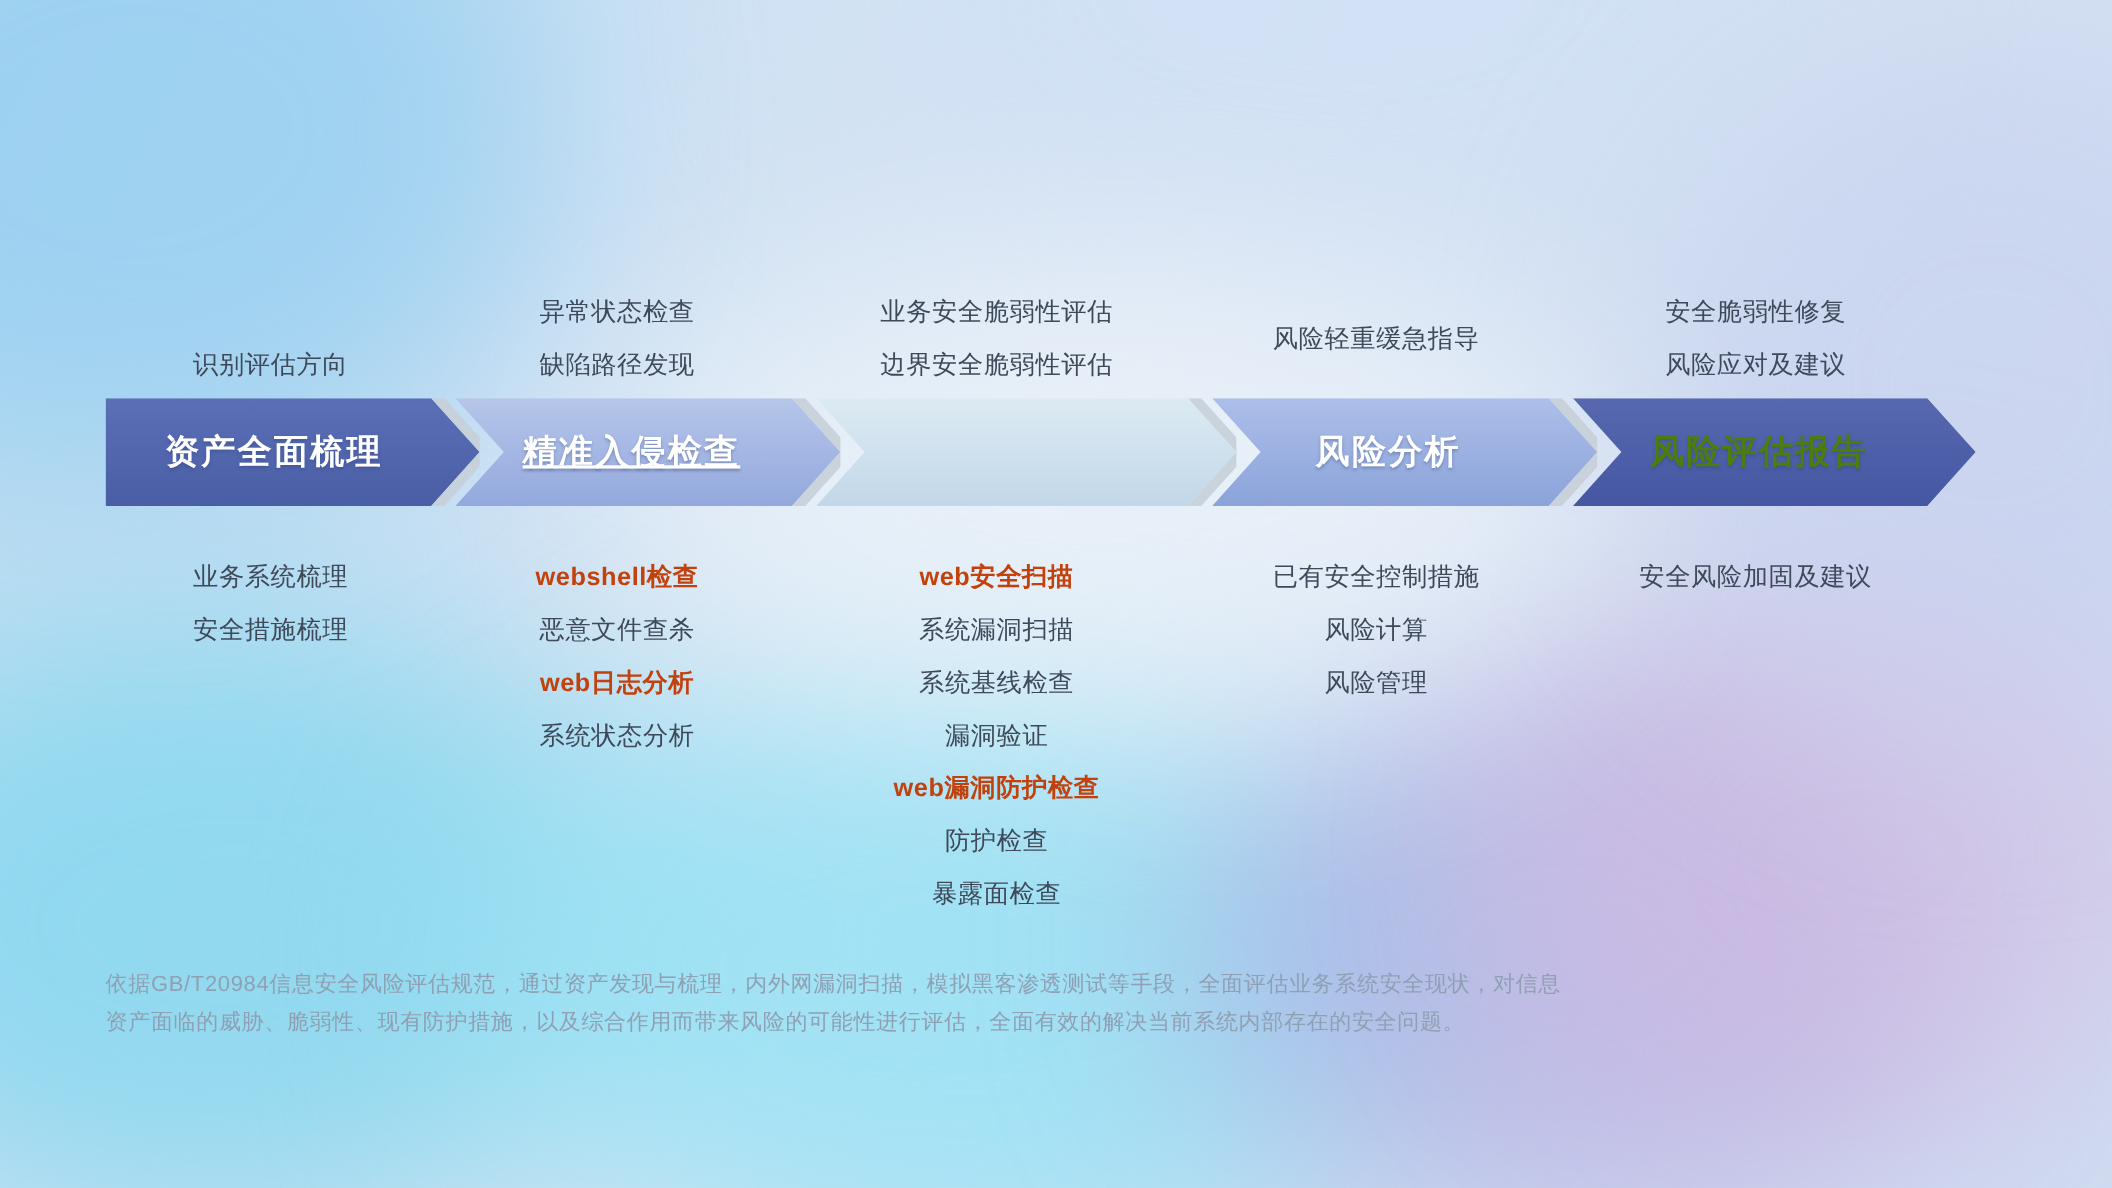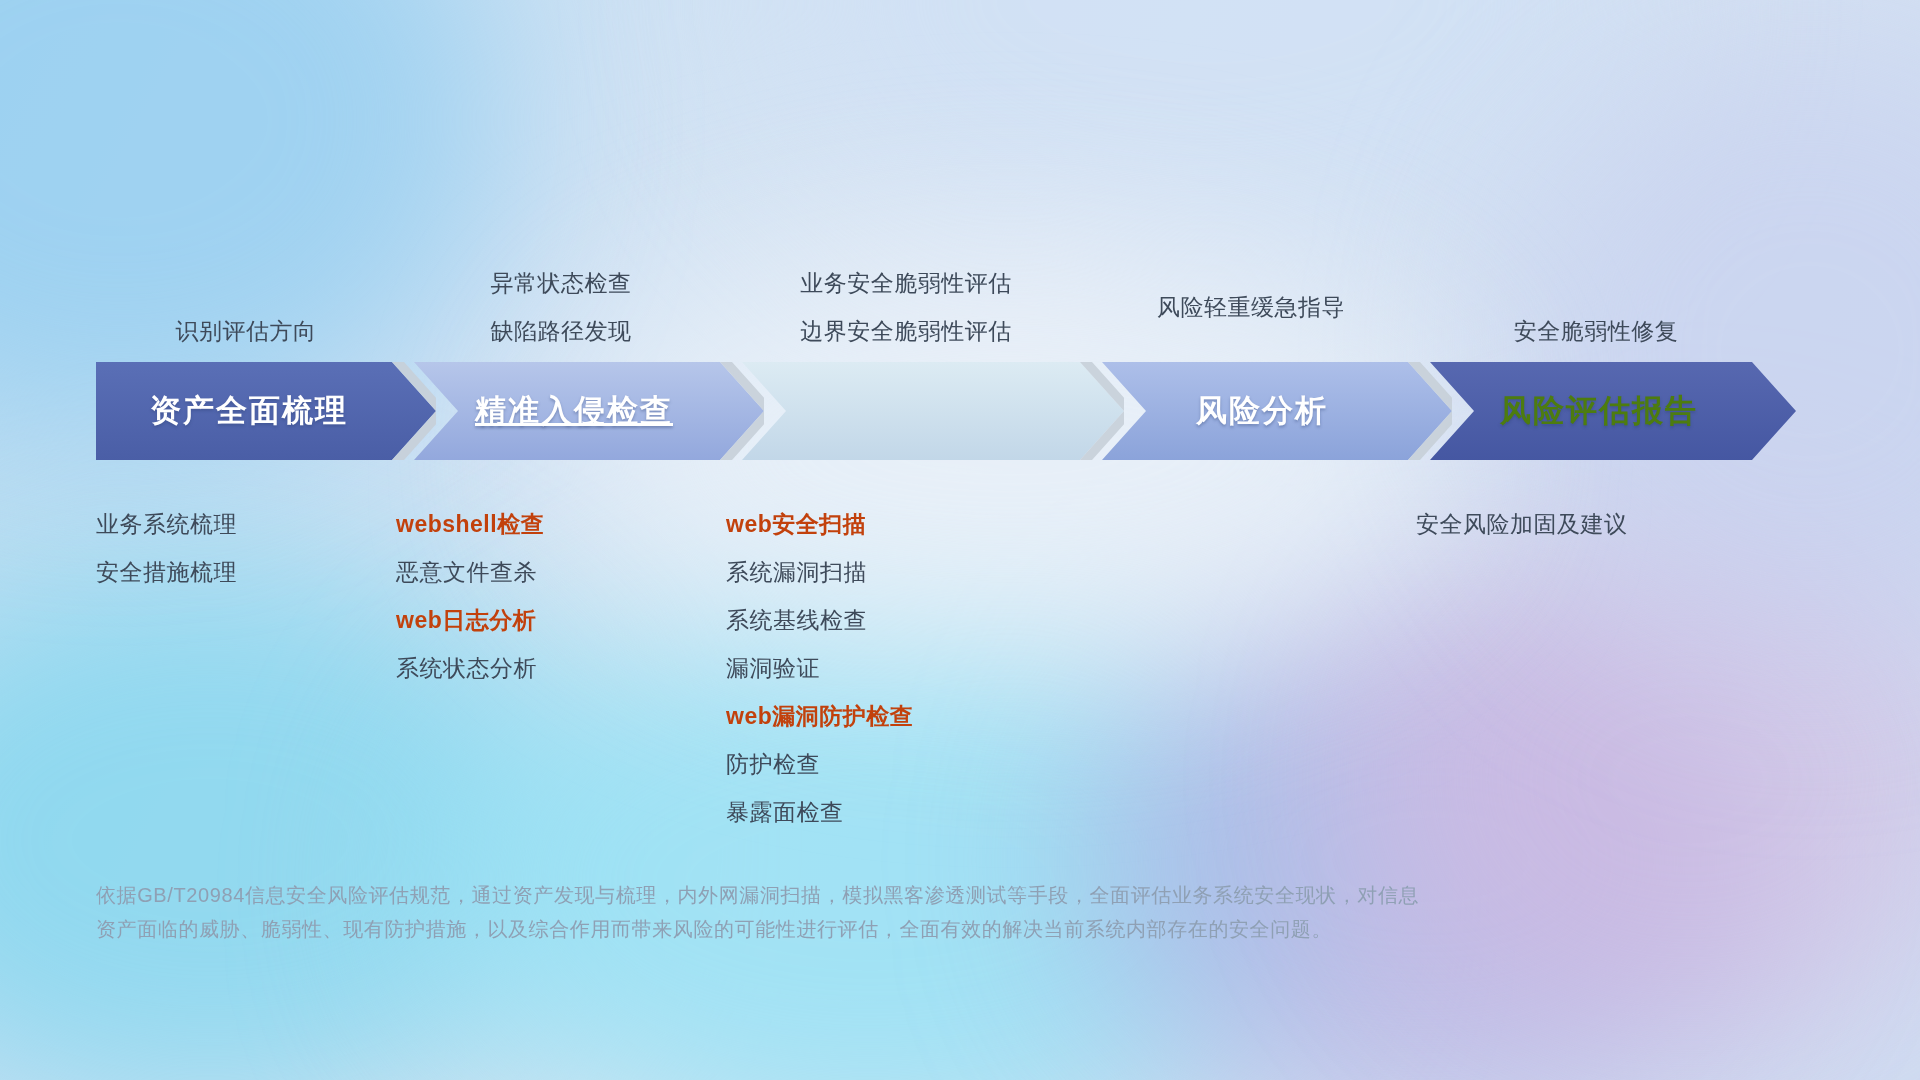--- a/index.html
+++ b/index.html
@@ -39,20 +39,21 @@
     text-align:center;
     color:#3e4a5a;
     font-size:23px;
     line-height:48px;
     letter-spacing:.5px;
   }
   .top-area{position:absolute;left:0;right:0;top:215px;height:140px;}
   
   .bot-area{position:absolute;left:0;right:0;top:500px;}
   .bot-notes{
+    text-align:center;
     color:#3e4a5a;
     font-size:23px;
     line-height:48px;
     letter-spacing:.5px;
   }
   .bot-notes .b{font-weight:bold;color:#c2410c;}
   
   .band{
     position:absolute;left:0;top:362px;height:98px;width:1700px;
   }
@@ -151,26 +152,34 @@
           </div>
         </div>
       </div>
 
       <div class="col">
         <div class="top-area">
           <div class="top-notes" style="line-height:96px;">
             <div>风险轻重缓急指导</div>
           </div>
         </div>
+        <div class="bot-area">
+          <div class="bot-notes">
+            <div>已有安全控制措施</div>
+            <div>风险计算</div>
+            <div>风险管理</div>
+          </div>
+        </div>
       </div>
 
       <div class="col">
         <div class="top-area">
           <div class="top-notes">
             <div>安全脆弱性修复</div>
+            <div>风险应对及建议</div>
           </div>
         </div>
         <div class="bot-area">
           <div class="bot-notes">
             <div>安全风险加固及建议</div>
           </div>
         </div>
       </div>
 
     </div>

